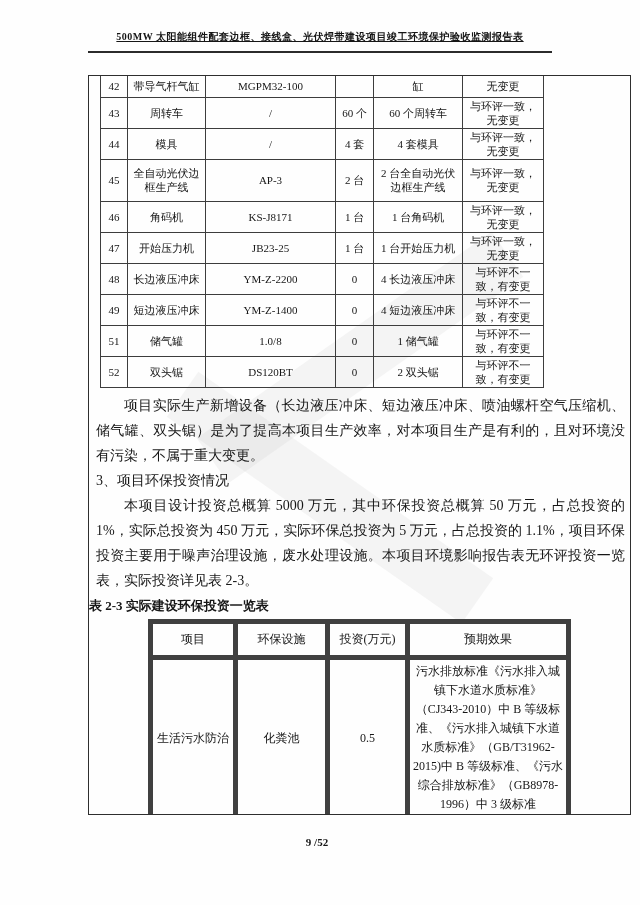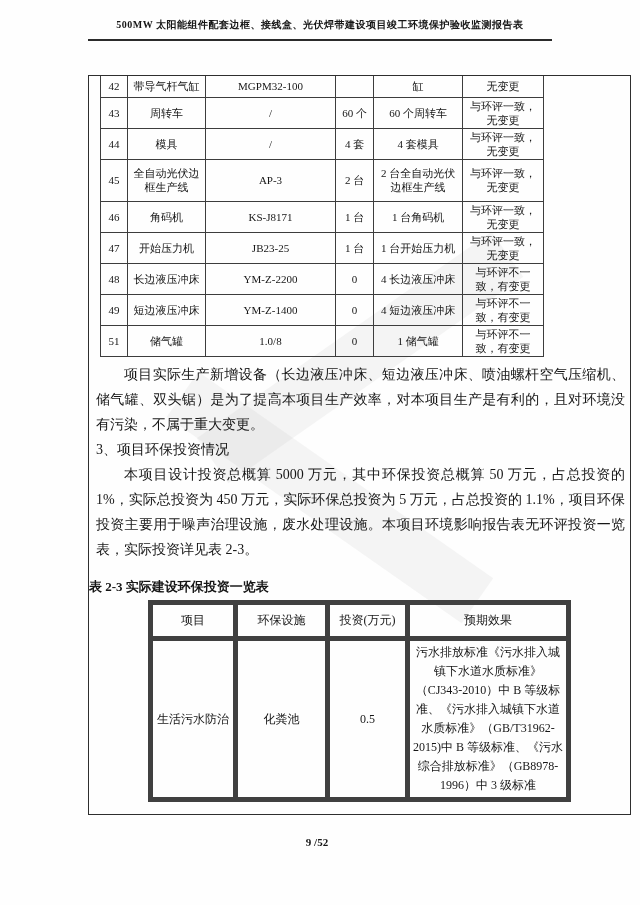--- a/index.html
+++ b/index.html
@@ -5,25 +5,26 @@
   html, body { margin: 0; padding: 0; background: #ffffff; }
   .page {
     position: relative;
     width: 640px; height: 905px;
     background: #fefefe;
     font-family: "Liberation Serif", "DejaVu Serif", serif;
     color: #161616;
     overflow: hidden;
   }
   .doc-header {
-    position: absolute; left: 88px; top: 18px; width: 464px;
+    position: absolute; left: 88px; top: 30px; width: 464px;
     text-align: center;
     font-size: 10px; font-weight: bold; letter-spacing: 0.5px;
     padding-bottom: 7px;
     border-bottom: 2px solid #2b2b2b;
+    text-decoration: underline;
   }
   .frame {
     position: absolute; left: 88px; top: 75px;
     width: 543px; height: 740px;
     border: 1px solid #2e2e2e;
     box-sizing: border-box;
     overflow: hidden;
   }
   table { border-collapse: collapse; table-layout: fixed; }
   .equip-table {
@@ -35,21 +36,21 @@
     border: 1px solid #3d3d3d;
     text-align: center; vertical-align: middle;
     padding: 1px 2px;
     overflow: hidden;
   }
   .equip-table tr.r-cut  { height: 21px; }
   .equip-table tr.r-std  { height: 31px; }
   .equip-table tr.r-tall { height: 42px; }
   .equip-table tr.r-cut td { border-top: none; }
   .text-block {
-    margin: 5px 5px 16px 7px;
+    margin: 5px 5px 4px 7px;
     font-size: 14px; line-height: 25px;
     text-align: justify;
   }
   .para { margin: 0; }
   .indent { text-indent: 2em; }
   .caption {
     margin-top: 3px;
     font-weight: bold;
     font-size: 13px;
   }
@@ -168,20 +169,28 @@
           <td>与环评不一致，有变更</td>
         </tr>
         <tr class="r-std">
           <td>51</td>
           <td>储气罐</td>
           <td>1.0/8</td>
           <td>0</td>
           <td>1 储气罐</td>
           <td>与环评不一致，有变更</td>
         </tr>
+        <tr class="r-std">
+          <td>52</td>
+          <td>双头锯</td>
+          <td>DS120BT</td>
+          <td>0</td>
+          <td>2 双头锯</td>
+          <td>与环评不一致，有变更</td>
+        </tr>
       </tbody>
     </table>
 
     <div class="text-block">
       <p class="para indent">项目实际生产新增设备（长边液压冲床、短边液压冲床、喷油螺杆空气压缩机、储气罐、双头锯）是为了提高本项目生产效率，对本项目生产是有利的，且对环境没有污染，不属于重大变更。</p>
       <p class="para">3、项目环保投资情况</p>
       <p class="para indent">本项目设计投资总概算 5000 万元，其中环保投资总概算 50 万元，占总投资的 1%，实际总投资为 450 万元，实际环保总投资为 5 万元，占总投资的 1.1%，项目环保投资主要用于噪声治理设施，废水处理设施。本项目环境影响报告表无环评投资一览表，实际投资详见表 2-3。</p>
     </div>
 
     <div class="caption">表 2-3  实际建设环保投资一览表</div>

